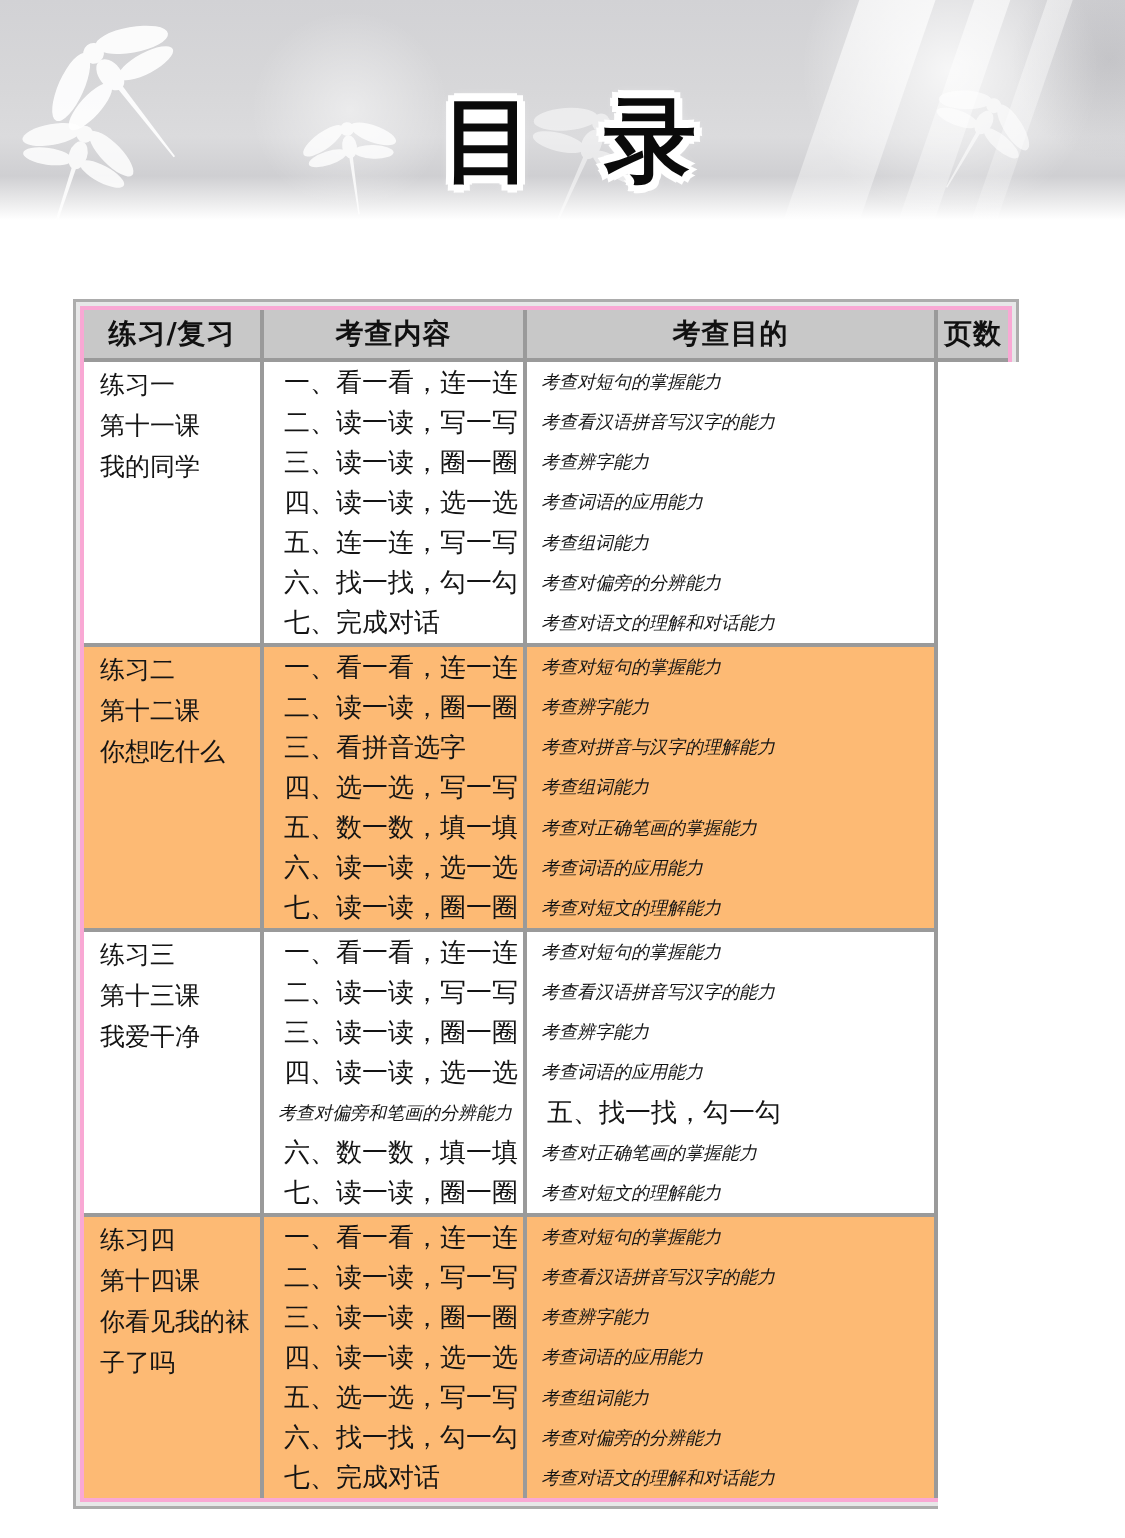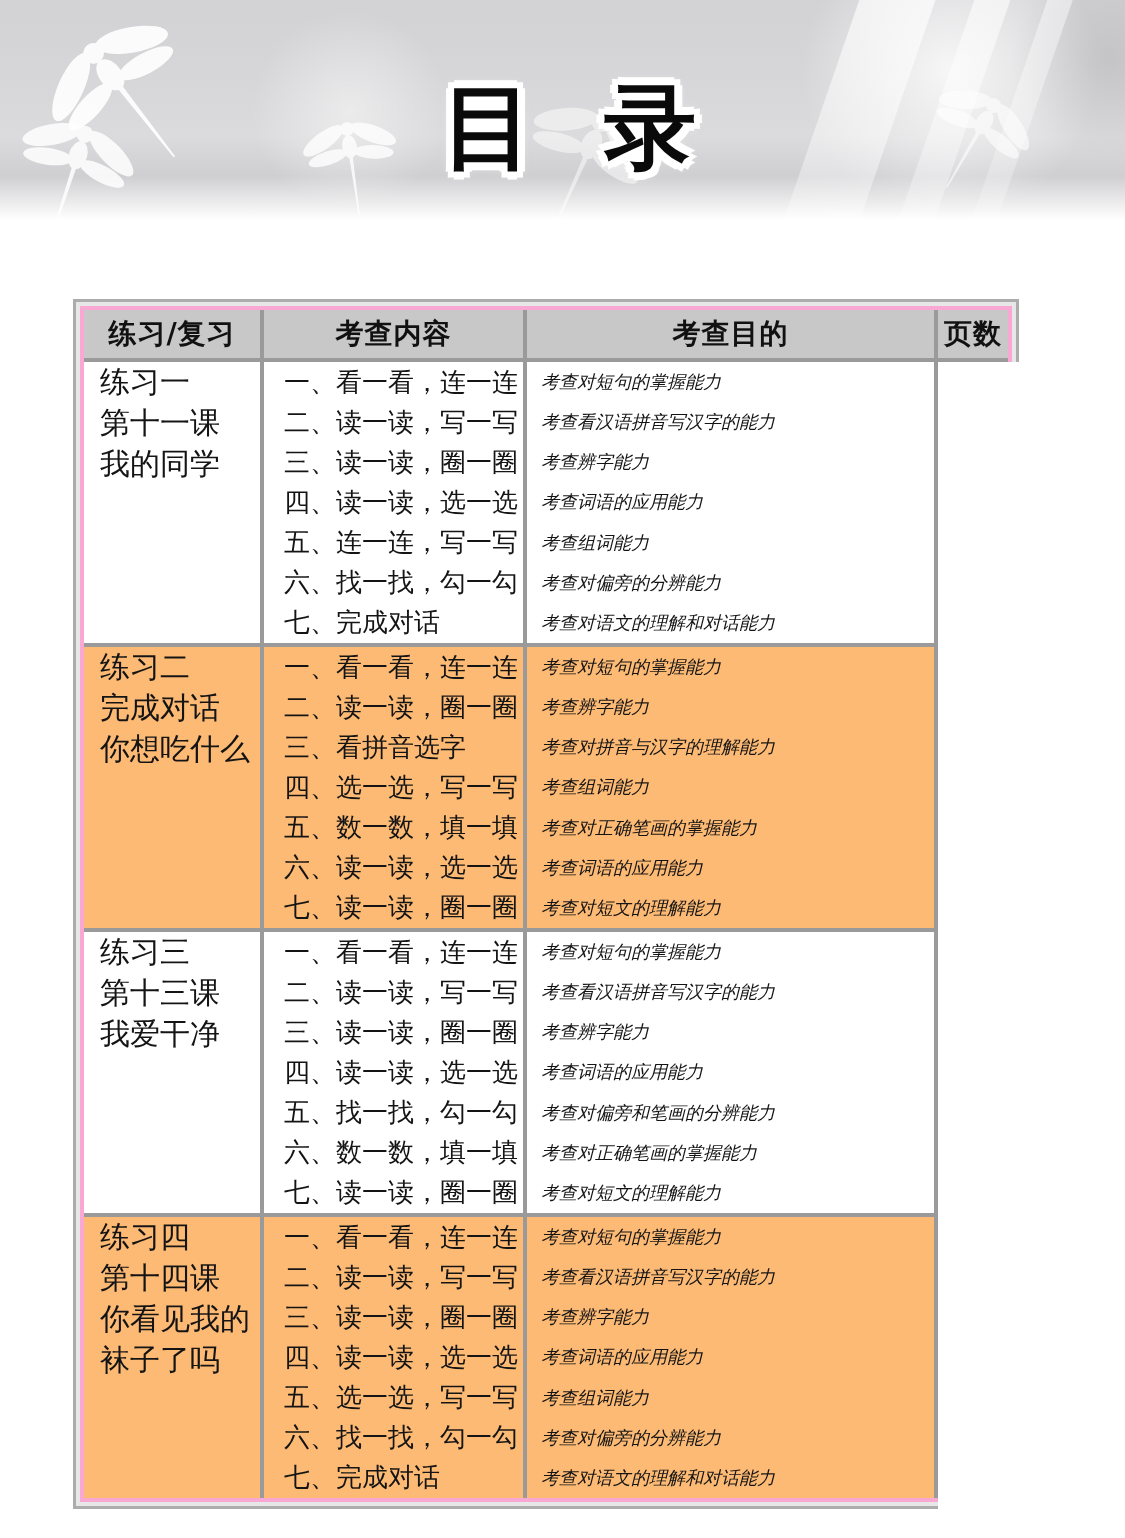--- a/index.html
+++ b/index.html
@@ -24,21 +24,21 @@
   .ray { position:absolute; top:-60px; height:360px;
     background:linear-gradient(180deg, rgba(255,255,255,0.75), rgba(255,255,255,0.2));
     transform:rotate(19deg); transform-origin:top left; }
   .ray.r1 { left:880px;  width:72px; }
   .ray.r2 { left:995px;  width:34px; opacity:.9; }
   .ray.r3 { left:1068px; width:24px; opacity:.7; }
   .dragonfly { position:absolute; fill:#ffffff; }
 
   
   .page-title {
-    position:absolute; top:66px; left:50%; transform:translateX(-47%);
+    position:absolute; top:79px; left:50%; transform:translateX(-47%);
     font-size:92px; font-weight:900; letter-spacing:2px; word-spacing:34px;
     white-space:nowrap; color:#0a0a0a;
     text-shadow:
       -6px -6px 0 #fff, 6px -6px 0 #fff, -6px 6px 0 #fff, 6px 6px 0 #fff,
       -8px 0 0 #fff, 8px 0 0 #fff, 0 -8px 0 #fff, 0 8px 0 #fff,
       0 0 14px rgba(255,255,255,0.9);
   }
 
   
   .toc {
@@ -61,21 +61,21 @@
   .section {
     display:grid; grid-template-columns:180px 263px 411px 1fr;
     grid-auto-rows:40.15px; background:#ffffff; border-bottom:4px solid #9a9a9a;
   }
   .section.alt { background:#fdba74; }
   .section:last-child { border-bottom:none; }
 
   .cell { border-right:4px solid #9a9a9a; }
   .cell.unit {
     grid-column:1; grid-row:1 / span 7;
-    padding:2px 4px 0 16px; font-size:30px; line-height:41px;font-family:Liberation Mono, monospace;
+    padding:2px 4px 0 16px; font-size:25px; line-height:41px;
   }
   .cell.content { display:flex; align-items:center; padding-left:20px; font-size:26px; white-space:nowrap; }
   .cell.purpose { display:flex; align-items:center; padding-left:14px; font-size:18px; white-space:nowrap;font-style:italic; }
   .cell.page    { display:flex; align-items:center; justify-content:center;
                   border-right:none; font-size:25px; }
 </style>
 </head>
 <body>
 
 <div class="page">
@@ -153,21 +153,21 @@
           <div class="cell content">六、找一找，勾一勾</div>
           <div class="cell purpose">考查对偏旁的分辨能力</div>
           <div class="cell page">6</div>
           <div class="cell content">七、完成对话</div>
           <div class="cell purpose">考查对语文的理解和对话能力</div>
           <div class="cell page">8</div>
         </div>
         <div class="section alt">
           <div class="cell unit">
             <div>练习二</div>
-            <div>完成对话</div>
+            <div>第十二课</div>
             <div>你想吃什么</div>
           </div>
           <div class="cell content">一、看一看，连一连</div>
           <div class="cell purpose">考查对短句的掌握能力</div>
           <div class="cell page">9</div>
           <div class="cell content">二、读一读，圈一圈</div>
           <div class="cell purpose">考查辨字能力</div>
           <div class="cell page">10</div>
           <div class="cell content">三、看拼音选字</div>
           <div class="cell purpose">考查对拼音与汉字的理解能力</div>
@@ -196,22 +196,22 @@
           <div class="cell page">17</div>
           <div class="cell content">二、读一读，写一写</div>
           <div class="cell purpose">考查看汉语拼音写汉字的能力</div>
           <div class="cell page">18</div>
           <div class="cell content">三、读一读，圈一圈</div>
           <div class="cell purpose">考查辨字能力</div>
           <div class="cell page">19</div>
           <div class="cell content">四、读一读，选一选</div>
           <div class="cell purpose">考查词语的应用能力</div>
           <div class="cell page">20</div>
+          <div class="cell purpose">考查对偏旁和笔画的分辨能力</div>
           <div class="cell content">五、找一找，勾一勾</div>
-          <div class="cell purpose">考查对偏旁和笔画的分辨能力</div>
           <div class="cell page">21</div>
           <div class="cell content">六、数一数，填一填</div>
           <div class="cell purpose">考查对正确笔画的掌握能力</div>
           <div class="cell page">23</div>
           <div class="cell content">七、读一读，圈一圈</div>
           <div class="cell purpose">考查对短文的理解能力</div>
           <div class="cell page">24</div>
         </div>
         <div class="section alt">
           <div class="cell unit">

